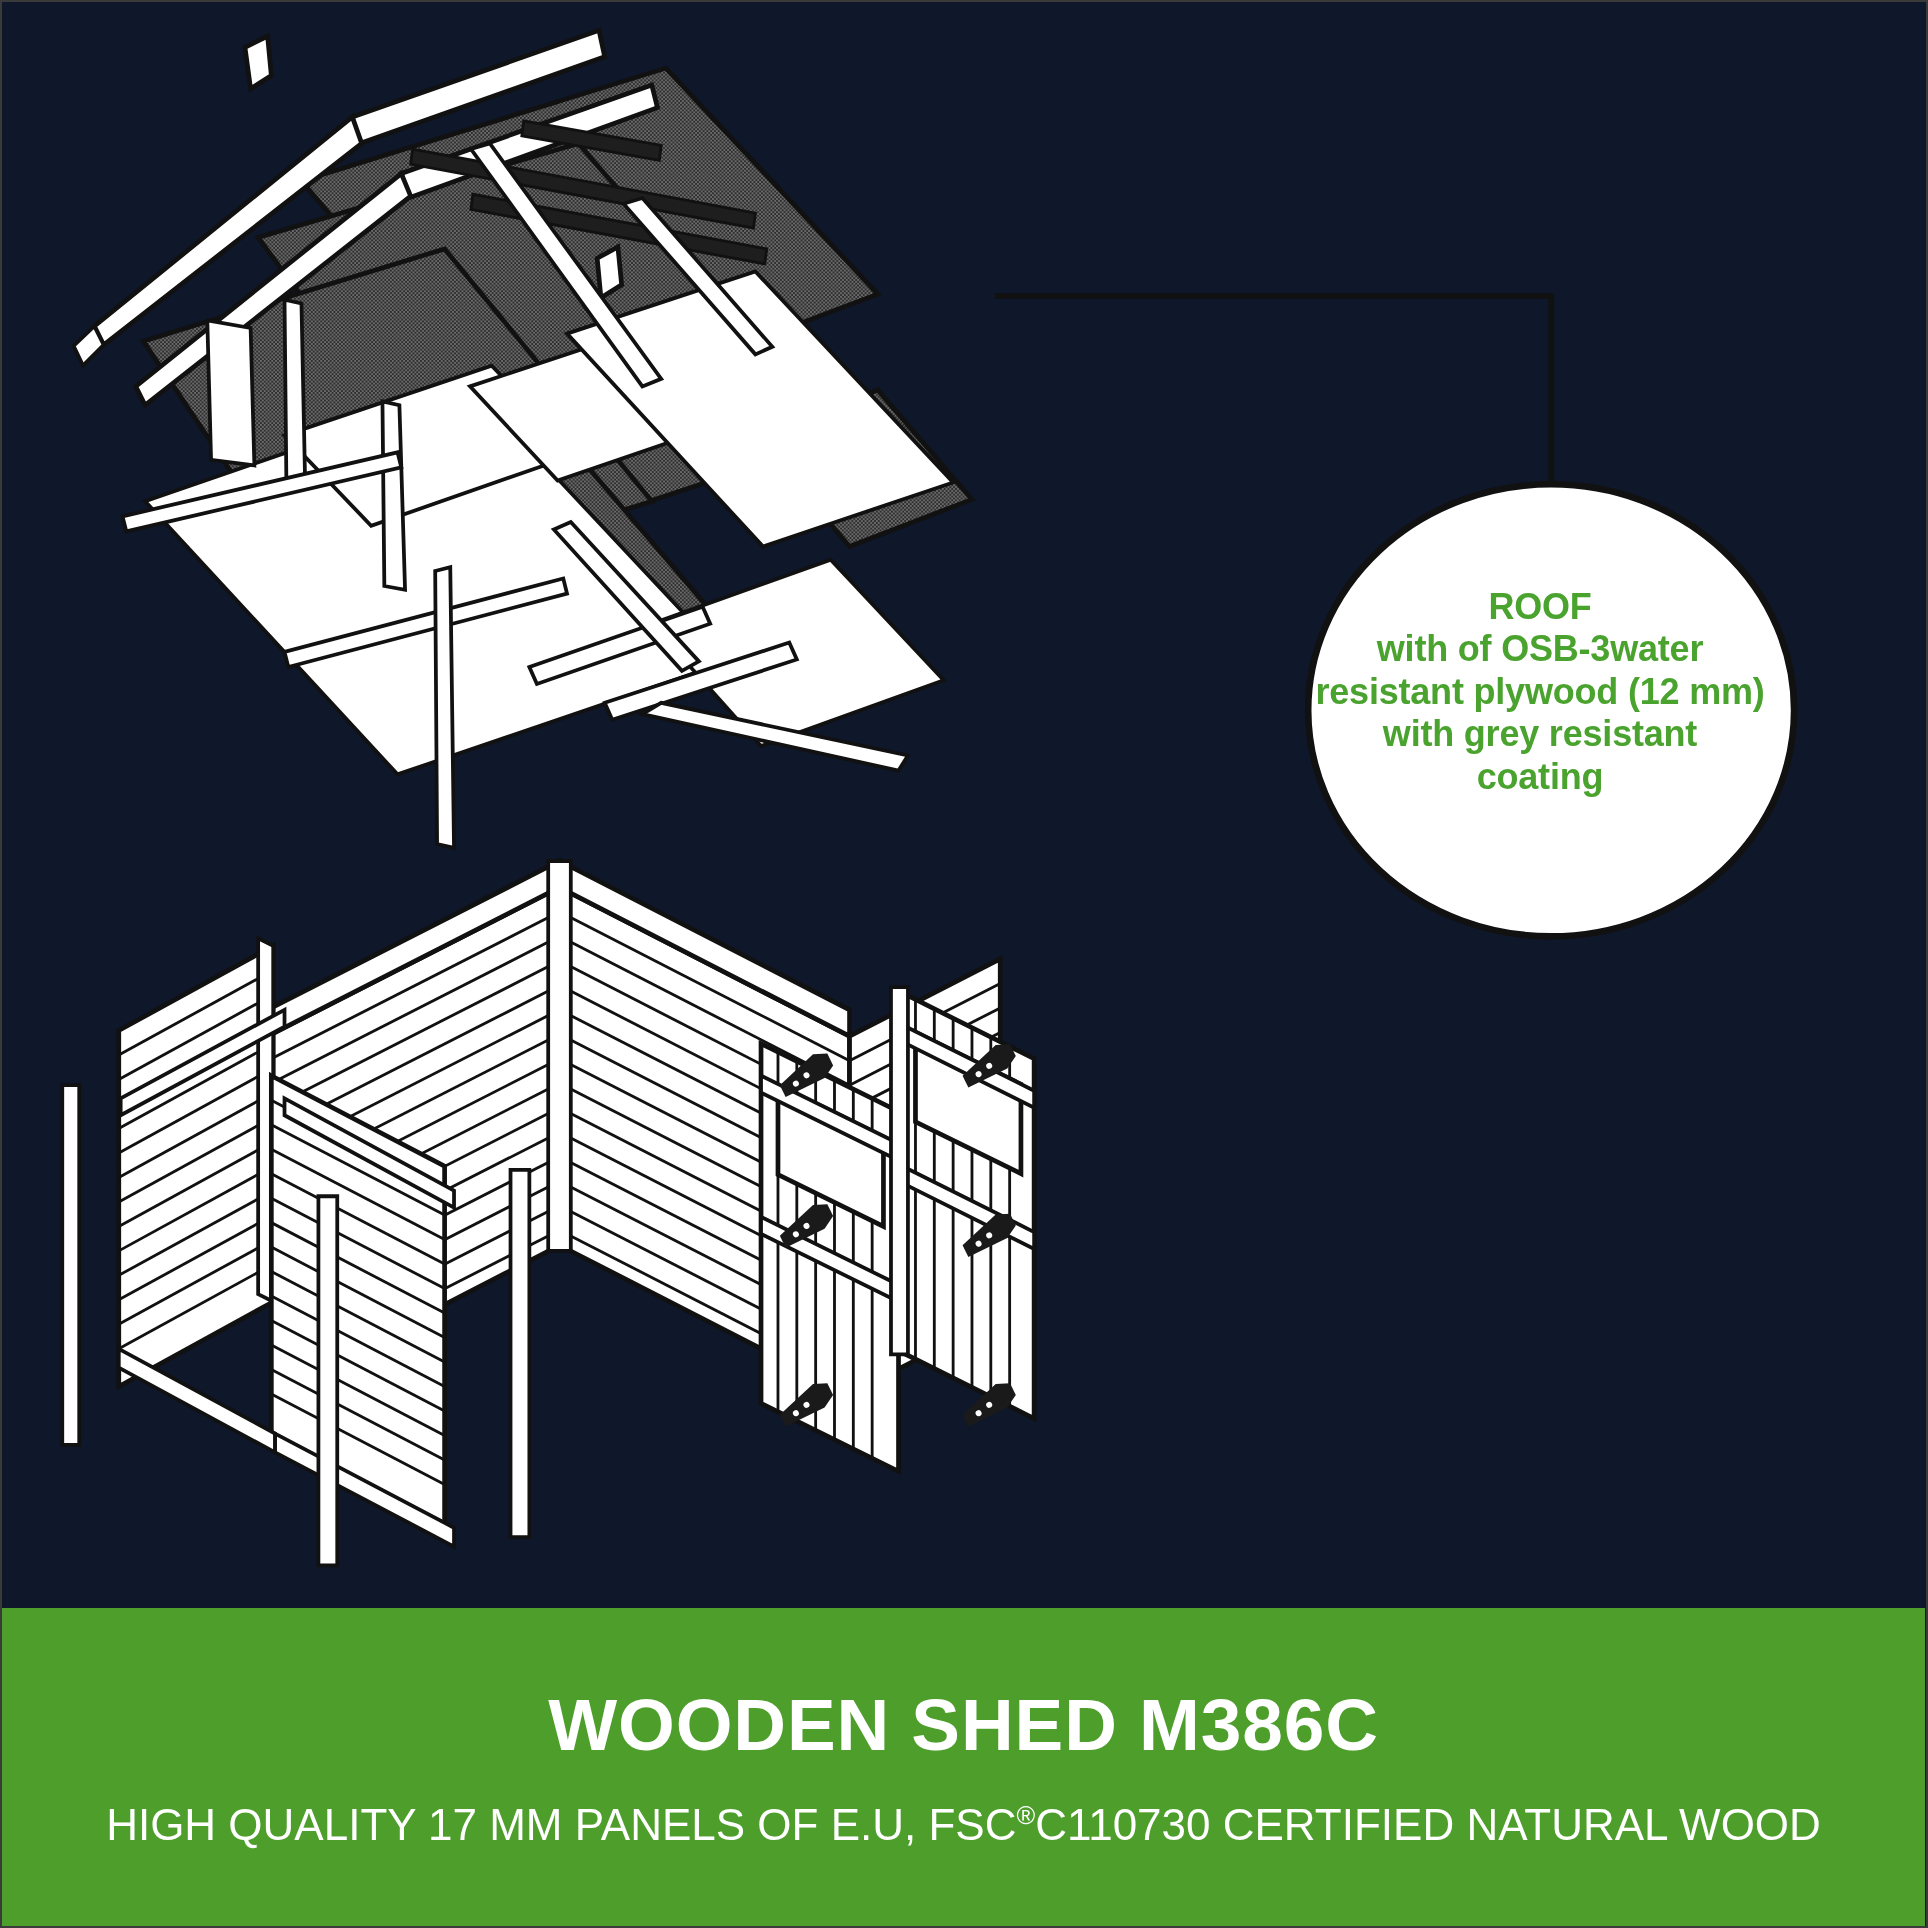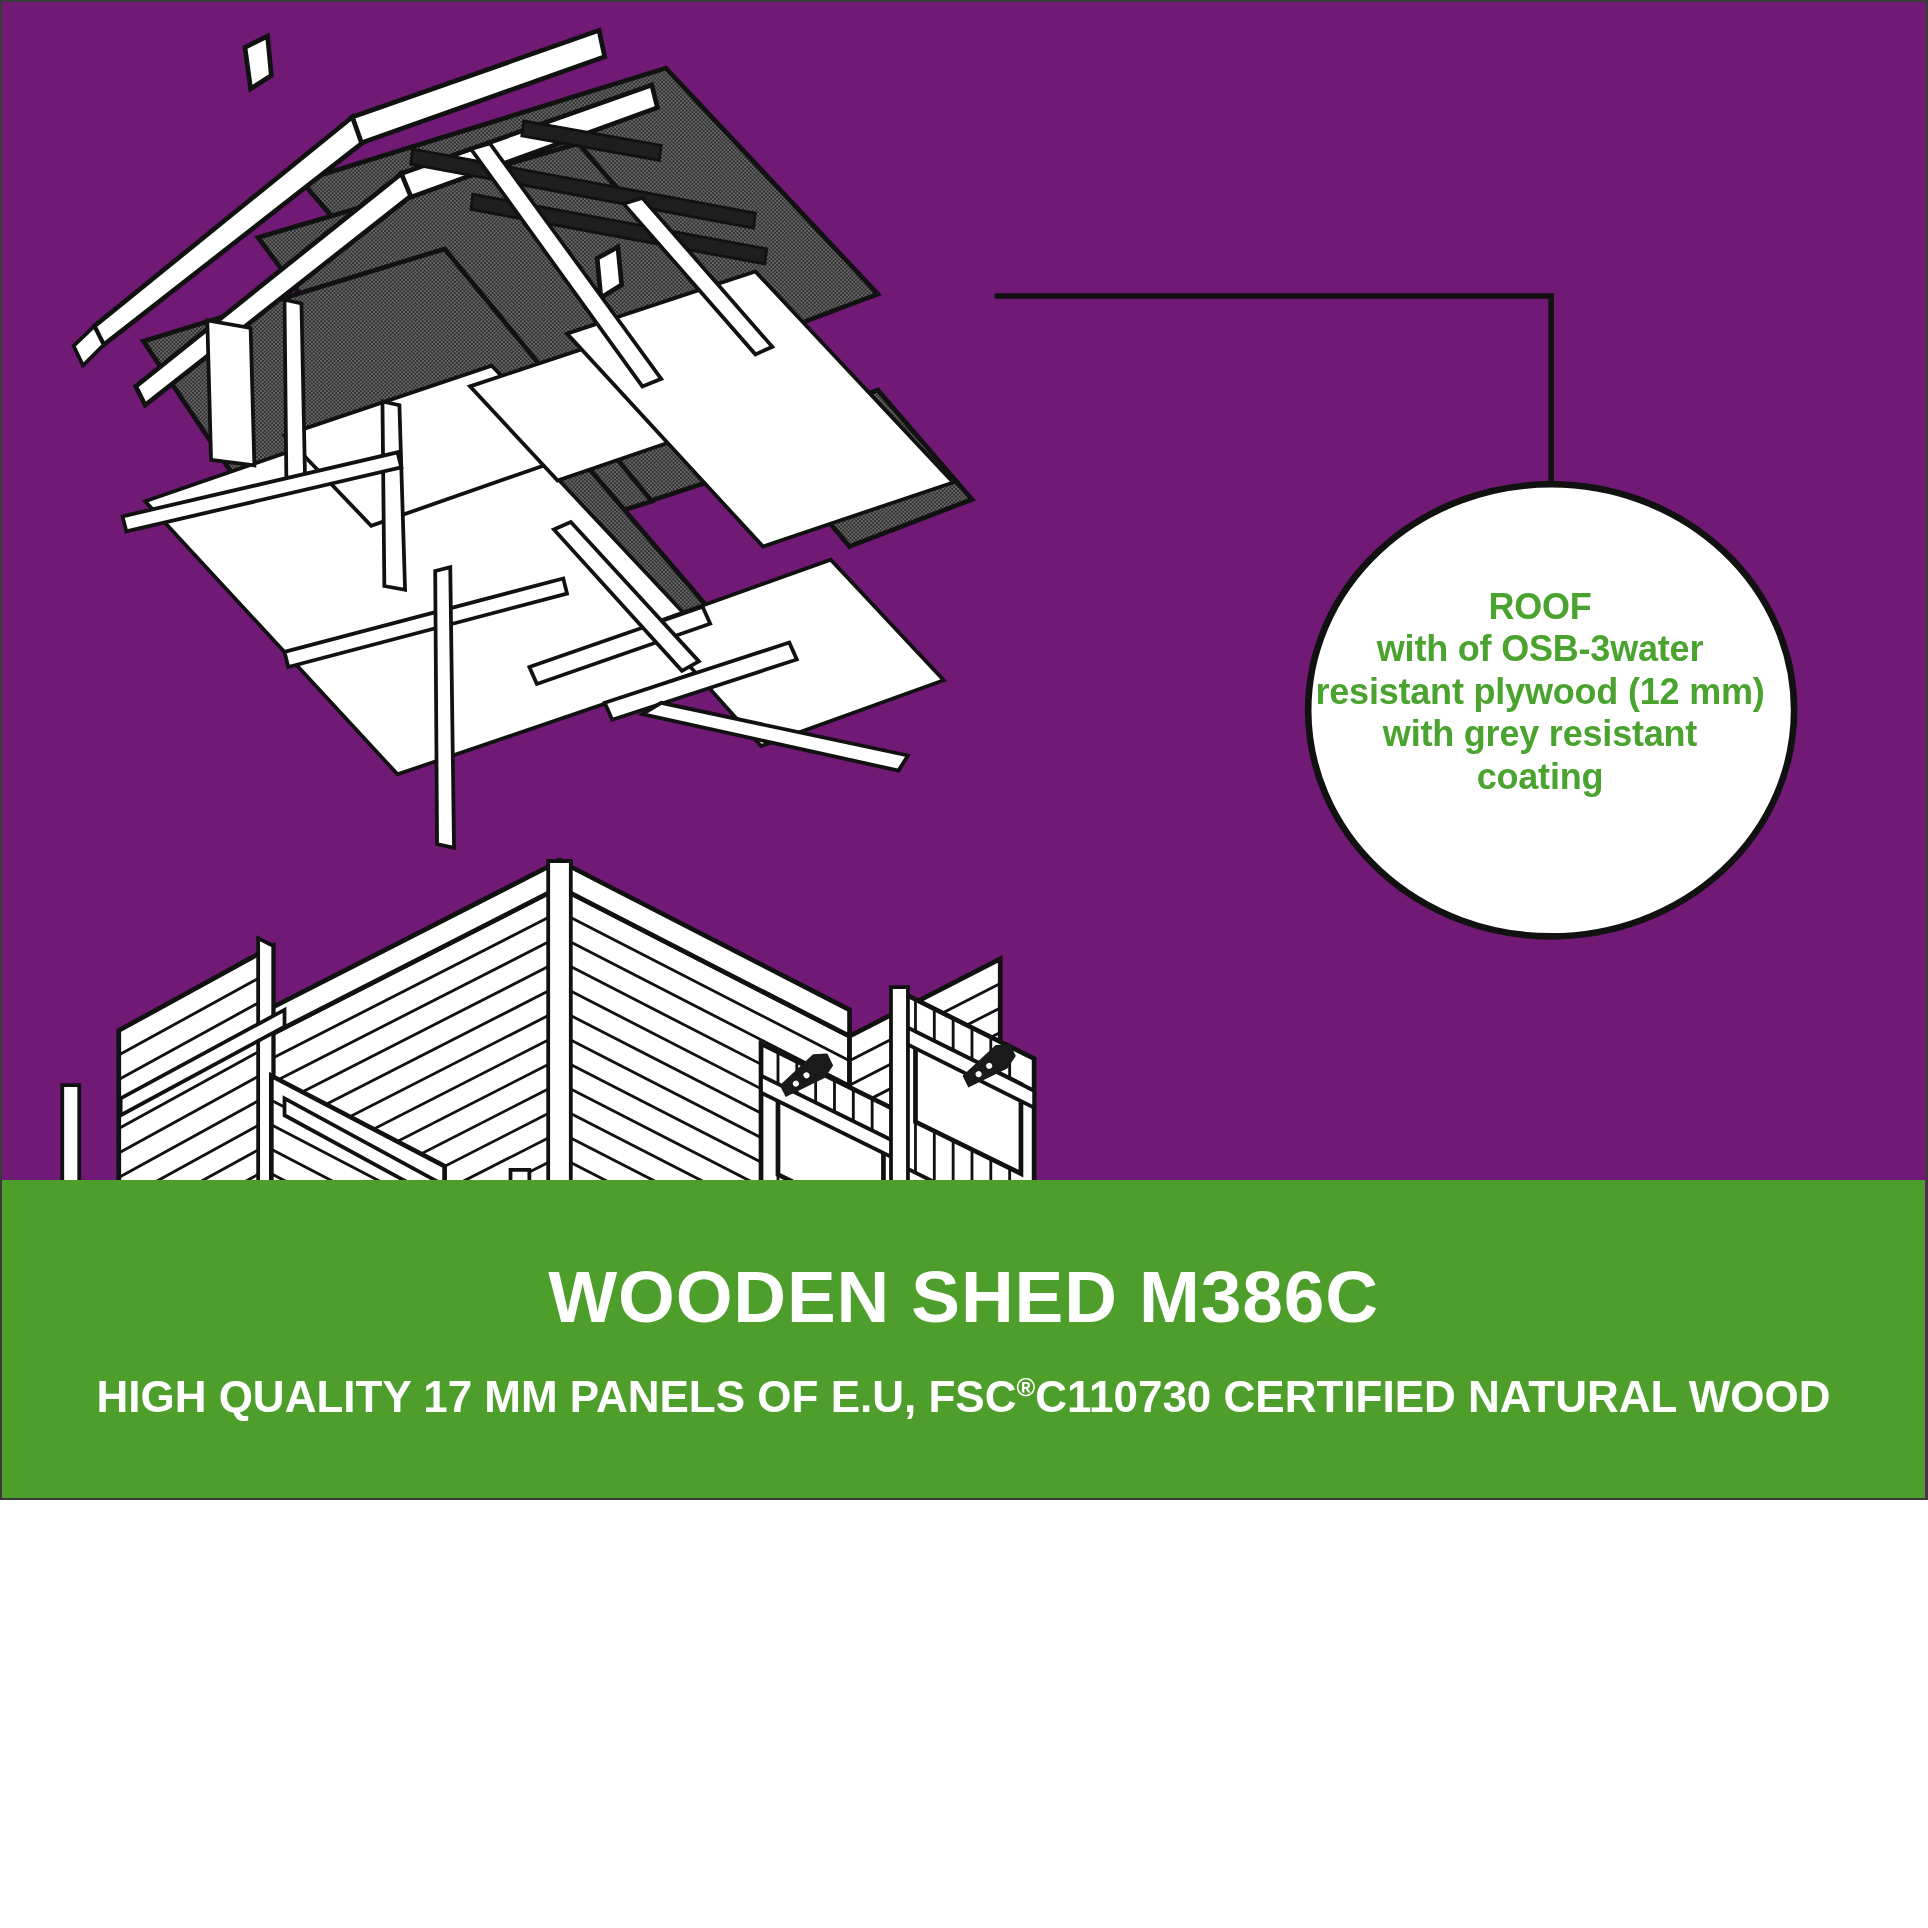--- a/index.html
+++ b/index.html
@@ -1,17 +1,17 @@
 <!DOCTYPE html>
 <html style="font-size:15px"><head>
 <meta charset="utf-8">
 <style>
   html,body{margin:0;padding:0;background:#ffffff;}
   body{width:1928px;height:1928px;font-family:"Liberation Sans",sans-serif;}
-  #page{position:relative;width:1928px;height:1500px;background:#701a75;
+  #page{position:relative;width:1928px;height:1928px;background:#0f172a;
         box-sizing:border-box;border:2.8px solid #3a3a3a;overflow:hidden;}
 
   
   #drawing{position:absolute;left:0;top:0;width:1923px;height:1605px;}
   #drawing svg{display:block;width:100%;height:100%;}
 
   
   #callout-group{position:absolute;left:0;top:0;width:1923px;height:1605px;pointer-events:none;}
   #callout-text{
     position:absolute;left:1312px;top:584px;width:452px;
@@ -19,21 +19,21 @@
     font-family:"Liberation Sans",sans-serif;letter-spacing:-0.2px;
   }
   #callout-text .ln{display:block;white-space:nowrap;}
 
   
   #banner{position:absolute;left:0;bottom:0;width:1923px;height:318px;
           background:#4d9e2a;display:flex;flex-direction:column;
           align-items:center;justify-content:center;margin-top:46px;}
   #banner-title{color:#ffffff;font-weight:bold;font-size:73px;letter-spacing:0.9px;
                 font-family:"Liberation Sans",sans-serif;margin:0 0 3.8px 0;line-height:1.1;}
-  #banner-sub{color:#ffffff;font-weight:bold;font-size:44px;letter-spacing:0px;
+  #banner-sub{color:#ffffff;font-weight:normal;font-size:44px;letter-spacing:0px;
               font-family:"Liberation Sans",sans-serif;margin:32px 0 0 0;line-height:1.1;
               white-space:nowrap;}
   #banner-sub sup{font-size:25.4px;vertical-align:super;line-height:0;}
 </style>
 </head>
 <body>
 
 <div id="page">
 
   <div id="drawing">

